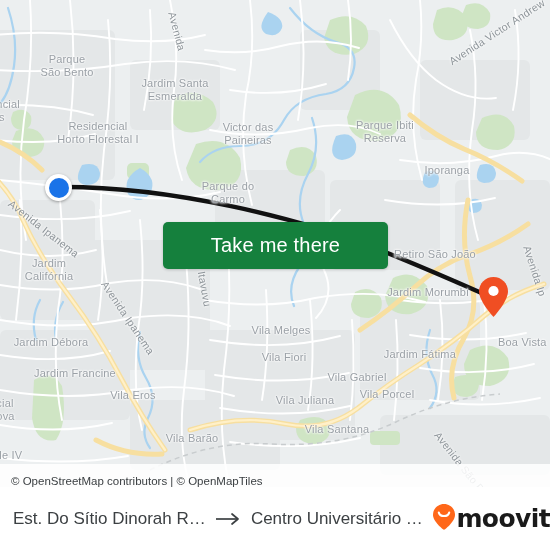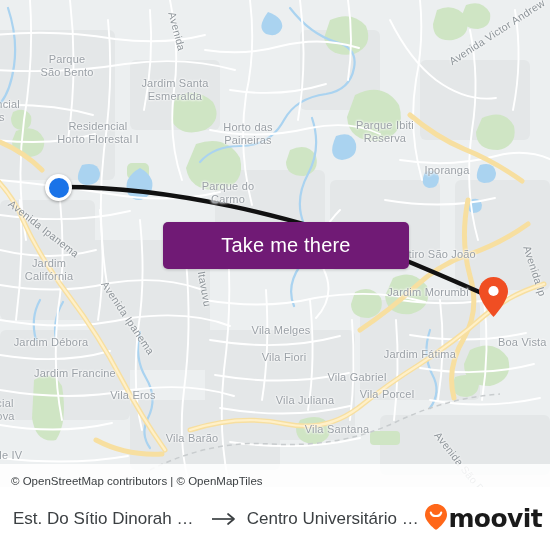--- a/index.html
+++ b/index.html
@@ -45,22 +45,22 @@
   #origin-marker .dot{
     position:absolute;left:3.5px;top:3.5px;width:20px;height:20px;
     border-radius:50%;background:#1a73e8;
   }
   #dest-marker{
     position:absolute;left:479px;top:277px;width:29px;height:40px;
   }
 
   
   #take-me-there{
-    position:absolute;left:163px;top:222px;width:246px;height:47px;
-    background:#701a75;border:none;border-radius:5px;
+    position:absolute;left:163px;top:222px;width:225px;height:47px;
+    background:#15803d;border:none;border-radius:5px;
     color:#ffffff;font-size:20px;letter-spacing:.2px;
     font-family:"Liberation Sans","DejaVu Sans",sans-serif;
     cursor:pointer;
     box-shadow:0 1px 3px rgba(0,0,0,.18);
   }
 
   
   #attribution{
     position:absolute;left:0;bottom:0;width:550px;height:23px;
     background:rgba(255,255,255,.86);
@@ -84,21 +84,21 @@
     font-size:17px;color:#3c4043;white-space:nowrap;
     overflow:hidden;text-overflow:ellipsis;
   }
   #route-origin{max-width:210px;}
   #route-dest{max-width:185px;}
   #route-arrow{
     margin:0 9px;flex:0 0 auto;display:flex;align-items:center;
   }
   #moovit-logo{
     display:flex;align-items:center;flex:0 0 auto;
-    padding-right:8px;
+    padding-right:0;
   }
   #moovit-wordmark{
     font-size:25px;font-weight:bold;color:#1a1a1a;letter-spacing:-.6px;
     margin-left:1px;font-family:"DejaVu Sans","Liberation Sans",sans-serif;
   }
 </style>
 </head>
 <body>
 
 <div id="app">
@@ -245,21 +245,21 @@
           <path d="M150 470 q60 -30 120 -26 q70 4 126 -22 q50 -24 104 -28"></path>
         </g>
 
         <path d="M58 187 C 170 186, 300 218, 380 250 C 430 270, 470 288, 493 298" fill="none" stroke="#111111" stroke-width="4.4" stroke-linecap="round"></path>
       </g>
     </svg>
 
     <div class="maplabel two" style="left:22px;top:53px;width:90px;"><span>Parque</span><br><span>São Bento</span></div>
     <div class="maplabel two" style="left:125px;top:77px;width:100px;"><span>Jardim Santa</span><br><span>Esmeralda</span></div>
     <div class="maplabel two" style="left:42px;top:120px;width:112px;"><span>Residencial</span><br><span>Horto Florestal I</span></div>
-    <div class="maplabel two" style="left:200px;top:121px;width:96px;"><span>Horto das</span><br><span>Paineiras</span></div>
+    <div class="maplabel two" style="left:200px;top:121px;width:96px;"><span>Victor das</span><br><span>Paineiras</span></div>
     <div class="maplabel two" style="left:337px;top:119px;width:96px;"><span>Parque Ibiti</span><br><span>Reserva</span></div>
     <div class="maplabel" style="left:412px;top:164px;width:70px;"><span>Iporanga</span></div>
     <div class="maplabel two" style="left:188px;top:180px;width:80px;"><span>Parque do</span><br><span>Carmo</span></div>
     <div class="maplabel two" style="left:8px;top:257px;width:82px;"><span>Jardim</span><br><span>Califórnia</span></div>
     <div class="maplabel" style="left:385px;top:248px;width:100px;text-align:center;"><span>Retiro São João</span></div>
     <div class="maplabel" style="left:375px;top:286px;width:106px;"><span>Jardim Morumbi</span></div>
     <div class="maplabel" style="left:498px;top:336px;width:70px;text-align:left;"><span>Boa Vista</span></div>
     <div class="maplabel" style="left:240px;top:324px;width:82px;"><span>Vila Melges</span></div>
     <div class="maplabel" style="left:248px;top:351px;width:72px;"><span>Vila Fiori</span></div>
     <div class="maplabel" style="left:366px;top:348px;width:90px;text-align:right;"><span>Jardim Fátima</span></div>

